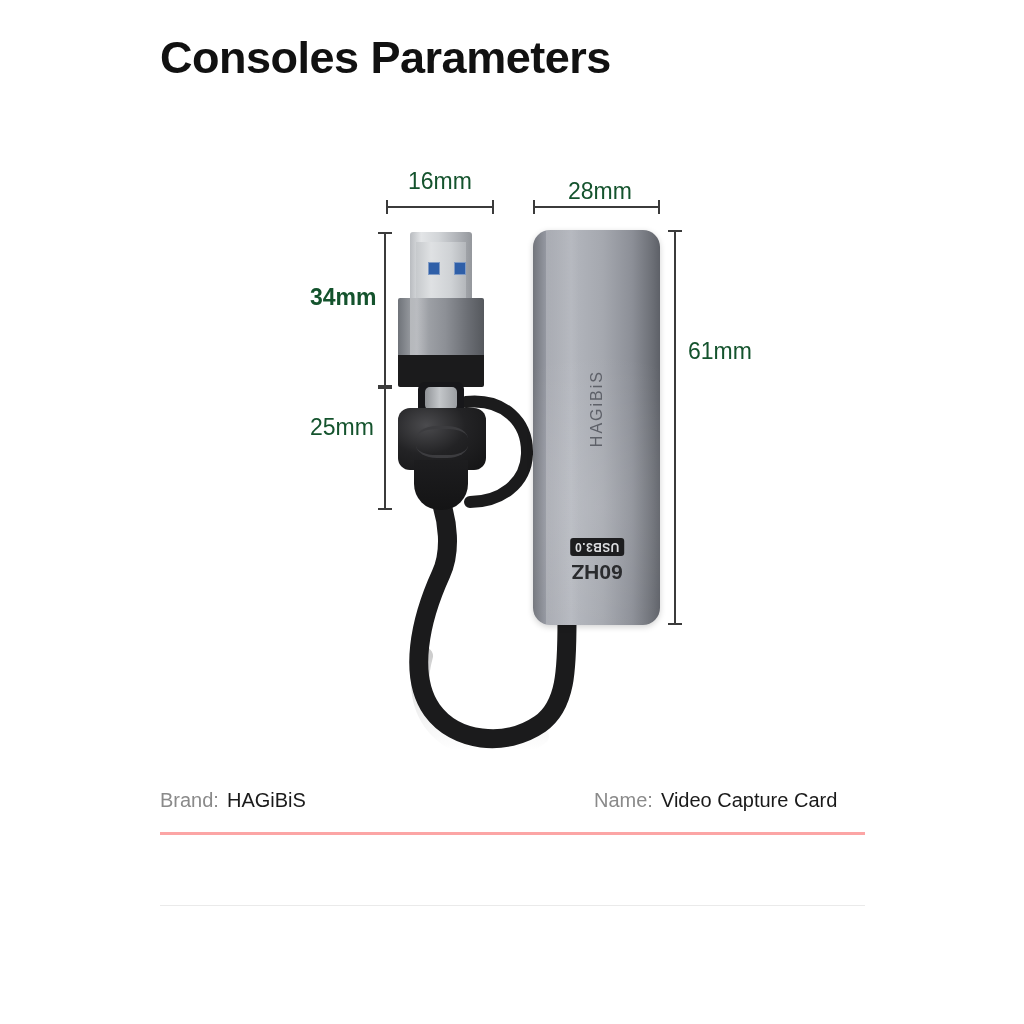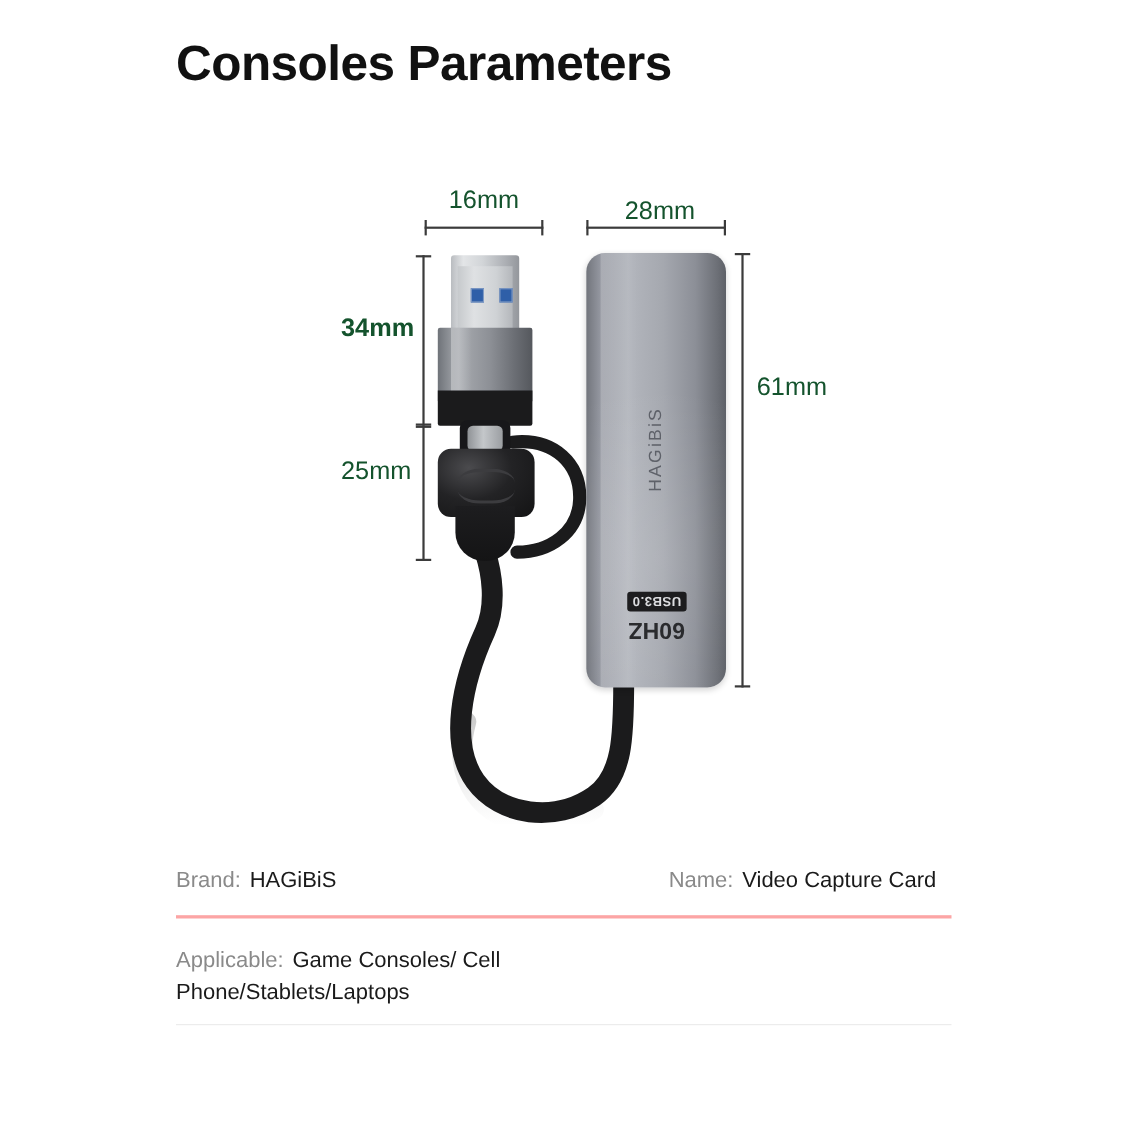--- a/index.html
+++ b/index.html
@@ -281,21 +281,21 @@
     align-items: flex-start;
   }
   .spec-row:last-child { border-bottom: 1px solid #eaeaea; }
   .spec-cell {
     padding-top: 24px;
     padding-bottom: 14px;
     font-size: 20px;
     line-height: 1.45;
   }
   .spec-cell.left  { width: 434px; }
-  .spec-cell.right { width: 271px; text-align: center; }
+  .spec-cell.right { width: 271px; }
   .spec-key {
     color: #8a8a8a;
     margin-right: 8px;
   }
   .spec-val {
     color: #1a1a1a;
   }
   .spec-val-block {
     display: inline;
     color: #1a1a1a;
@@ -402,18 +402,15 @@
     <div class="spec-cell left">
       <span class="spec-key">Brand:</span><span class="spec-val">HAGiBiS</span>
     </div>
     <div class="spec-cell right">
       <span class="spec-key">Name:</span><span class="spec-val">Video Capture Card</span>
     </div>
   </div>
 
 
   <div class="spec-row">
-    <div class="spec-cell left">
-      <span class="spec-key">Applicable:</span><span class="spec-val-block">Game Consoles/ Cell Phone/Stablets/Laptops</span>
-    </div>
   </div>
 
 </div>
 
 </body></html>

